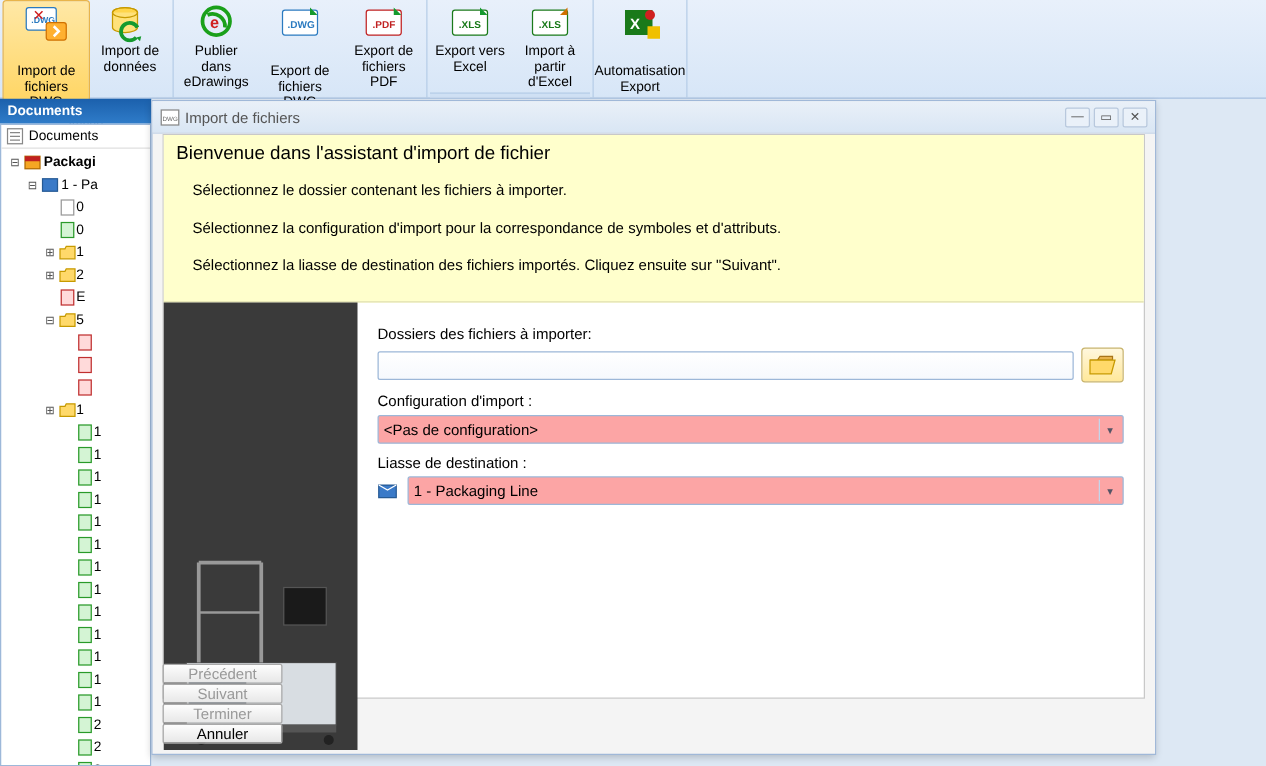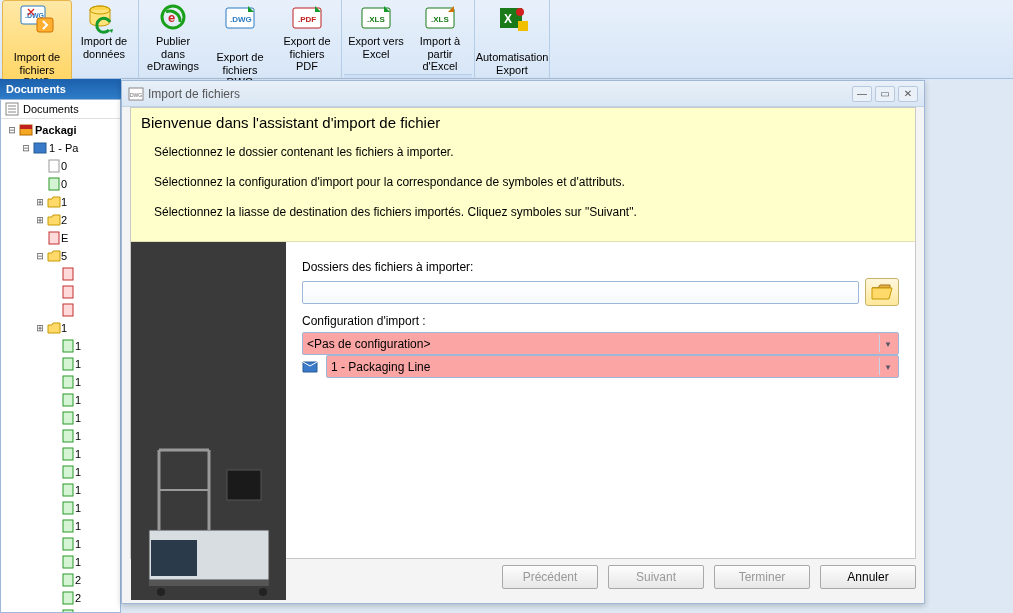--- a/index.html
+++ b/index.html
@@ -107,21 +107,21 @@
   }
   .combo .dd{width:17px;height:17px;border-left:1px solid #c4d5ea;display:flex;align-items:center;justify-content:center;color:#556;font-size:9px;margin-right:-2px}
   .browse-btn{
     width:34px;height:28px;border:1px solid #c8b36a;border-radius:3px;
     background:linear-gradient(#fff7dd,#ffe89a);
     display:flex;align-items:center;justify-content:center;
   }
 
   .wiz-footer{
     position:absolute; left:8px; right:8px; bottom:8px; height:30px;
-    display:flex; justify-content:flex-end; gap:10px;
+    display:flex; justify-content:flex-end; flex-direction:column;
   }
   .btn{
     width:96px;height:24px;border:1px solid #a9a9a9;border-radius:2px;
     background:linear-gradient(#fdfdfd,#e7e7e7);font-size:12px;
     display:flex;align-items:center;justify-content:center;
   }
   .btn.disabled{color:#999}
 
   
   svg{display:block}
@@ -470,21 +470,21 @@
     <span class="wiz-ctrl">—</span>
     <span class="wiz-ctrl">▭</span>
     <span class="wiz-ctrl">✕</span>
   </div>
 
   <div class="wiz-body">
     <div class="banner">
       <h2>Bienvenue dans l'assistant d'import de fichier</h2>
       <p>Sélectionnez le dossier contenant les fichiers à importer.</p>
       <p>Sélectionnez la configuration d'import pour la correspondance de symboles et d'attributs.</p>
-      <p>Sélectionnez la liasse de destination des fichiers importés. Cliquez symboles sur "Suivant".</p>
+      <p>Sélectionnez la liasse de destination des fichiers importés. Cliquez ensuite sur "Suivant".</p>
     </div>
 
     <div class="wiz-content">
       <div class="wiz-image">
 
         <svg width="140" height="160">
           <rect x="10" y="90" width="120" height="50" fill="#d8dde2" stroke="#444"></rect>
           <rect x="12" y="100" width="46" height="36" fill="#2a3a4a"></rect>
           <rect x="88" y="30" width="34" height="30" fill="#1a1a1a" stroke="#555"></rect>
           <line x1="20" y1="10" x2="20" y2="90" stroke="#999" stroke-width="3"></line>
@@ -510,20 +510,21 @@
         </div>
 
         <div class="fld-label">Configuration d'import :</div>
         <div class="fld-row">
           <div class="combo">
             <span style="flex:1">&lt;Pas de configuration&gt;</span>
             <span class="dd">▾</span>
           </div>
         </div>
 
+        <div class="fld-label">Liasse de destination :</div>
         <div class="fld-row">
           <span>
             <svg width="18" height="16">
                 <path d="M1 3h14v10H1z" fill="#3a7ac8" stroke="#265a94"></path>
                 <path d="M1 3l7 4 7-4" fill="none" stroke="#fff"></path>
               </svg>
           </span>
           <div class="combo">
             <span style="flex:1">1 - Packaging Line</span>
             <span class="dd">▾</span>

